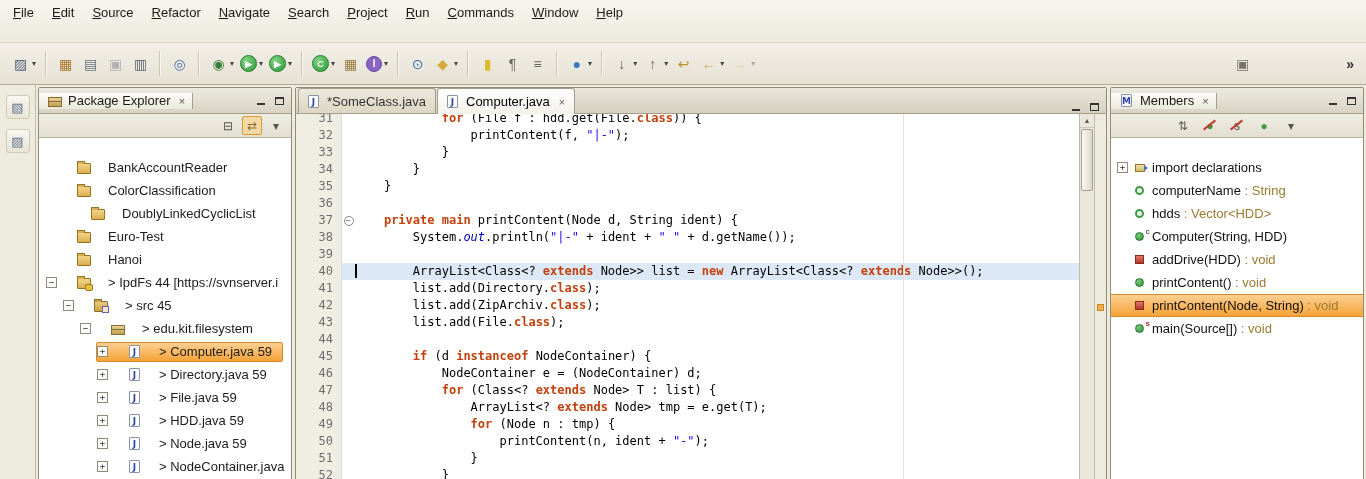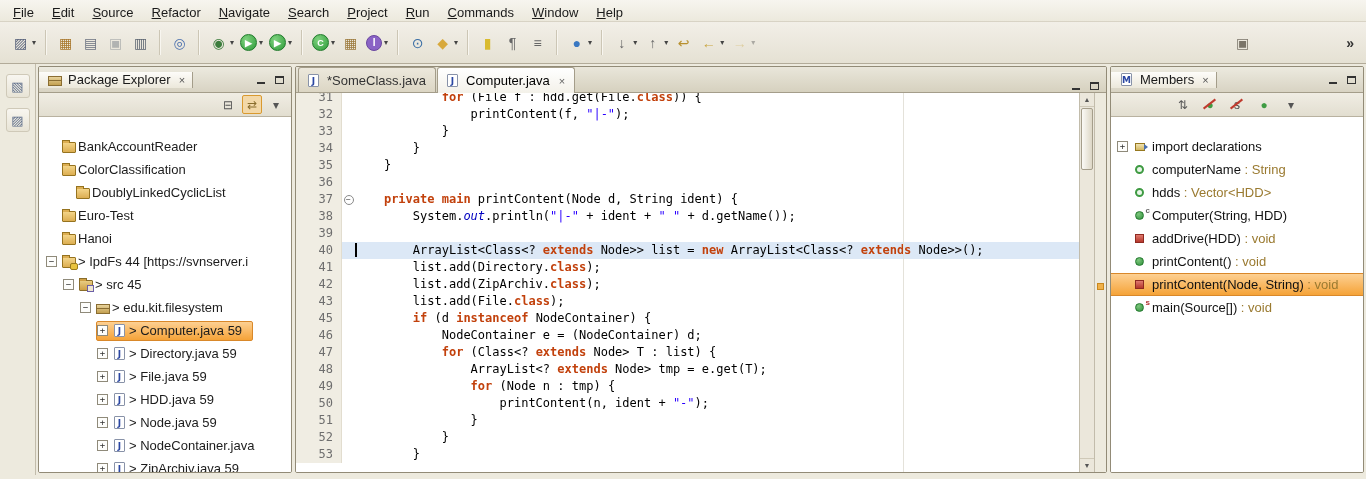--- a/index.html
+++ b/index.html
@@ -4,21 +4,21 @@
 <style>
   * { box-sizing: border-box; }
   html,body { margin:0; padding:0; }
   body {
     width:1366px; height:479px; overflow:hidden;
     background:#edeade; color:#1a1a1a;
     font-family:"Liberation Sans", sans-serif; font-size:13px;
     position:relative;
   }
   
-  .menu-bar { height:22px; display:flex; align-items:stretch; padding-left:4px;
+  .menu-bar { height:43px; display:flex; align-items:stretch; padding-left:4px;
     background:linear-gradient(#f7f5ef,#ece9dd); border-bottom:1px solid #d8d3c5;text-align:right; }
   .menu-item { display:block; line-height:25px; padding:0 9px; }
   .menu-item::first-letter { text-decoration:underline; }
   
   .toolbar { height:42px; display:flex; align-items:center; padding:0 4px;
     background:linear-gradient(#f2efe8,#e5e1d3); border-bottom:1px solid #b2ab99; }
   .tb-group { display:flex; align-items:center; gap:2px; padding:0 5px; }
   .tb-sep { width:2px; align-self:stretch; margin:8px 2px;
     border-left:1px solid #ccc6b5; border-right:1px solid #f8f6f0; }
   .tb-btn { display:flex; align-items:center; padding:2px; border-radius:3px; }
@@ -58,21 +58,21 @@
     gap:4px; padding:0 5px; background:linear-gradient(#f0ede4,#e2ded0); border-bottom:1px solid #b9b2a0; }
   .view-toolbar.members-tb { justify-content:center; gap:7px; }
   .vt-btn { width:20px; height:19px; display:flex; align-items:center; justify-content:center;
     font-size:12px; color:#555; border-radius:2px; position:relative; }
   .vt-btn.pressed { background:#f3d8a8; border:1px solid #d9992f; }
   .vt-btn.slashed::after { content:""; position:absolute; left:2px; top:8px; width:15px; height:2px;
     background:#c03a2e; transform:rotate(-38deg); }
   
   .tree { flex:1; background:#fff; padding-top:18px; overflow:hidden; }
   .tree-row { height:23px; display:flex; align-items:center; white-space:nowrap; overflow:hidden; }
-  .row-inner { display:inline-flex; align-items:center; gap:1px; padding:1px 10px 1px 0;
+  .row-inner { display:inline-flex; align-items:center; gap:16px; padding:1px 10px 1px 0;
     border:1px solid transparent; border-radius:2px; }
   .tree-row.sel .row-inner { background:linear-gradient(#fdd092,#f5a338); border-color:#d9882a; }
   .expand { width:11px; height:11px; flex:none; border:1px solid #8f8a7a; background:#fdfdfb;
     font:9px/9px "DejaVu Sans Mono", monospace; text-align:center; color:#333; margin-right:2px; }
   .expand.none { visibility:hidden; }
   .t-label { color:#1c1c1c; }
   .t-ic { width:17px; flex:none; display:flex; justify-content:center; align-items:center; height:16px; }
   .t-project, .t-project-svn { width:14px; height:11px; display:block; position:relative;
     background:linear-gradient(#f3d488,#dcae52); border:1px solid #96731f; border-radius:1px; margin-top:2px; }
   .t-project::before, .t-project-svn::before { content:""; position:absolute; top:-3px; left:-1px;
@@ -540,20 +540,25 @@
                 <span class="gut">42</span>
                 <span class="foldm"></span>
                 <span class="txt">        <span class="tk-d">list.add(ZipArchiv.</span><span class="tk-k">class</span><span class="tk-d">);</span></span>
               </div>
               <div class="code-line">
                 <span class="gut">43</span>
                 <span class="foldm"></span>
                 <span class="txt">        <span class="tk-d">list.add(File.</span><span class="tk-k">class</span><span class="tk-d">);</span></span>
               </div>
               <div class="code-line">
+                <span class="gut">44</span>
+                <span class="foldm"></span>
+                <span class="txt"></span>
+              </div>
+              <div class="code-line">
                 <span class="gut">45</span>
                 <span class="foldm"></span>
                 <span class="txt">        <span class="tk-k">if</span><span class="tk-d"> (d </span><span class="tk-k">instanceof</span><span class="tk-d"> NodeContainer) {</span></span>
               </div>
               <div class="code-line">
                 <span class="gut">46</span>
                 <span class="foldm"></span>
                 <span class="txt">            <span class="tk-d">NodeContainer e = (NodeContainer) d;</span></span>
               </div>
               <div class="code-line">

